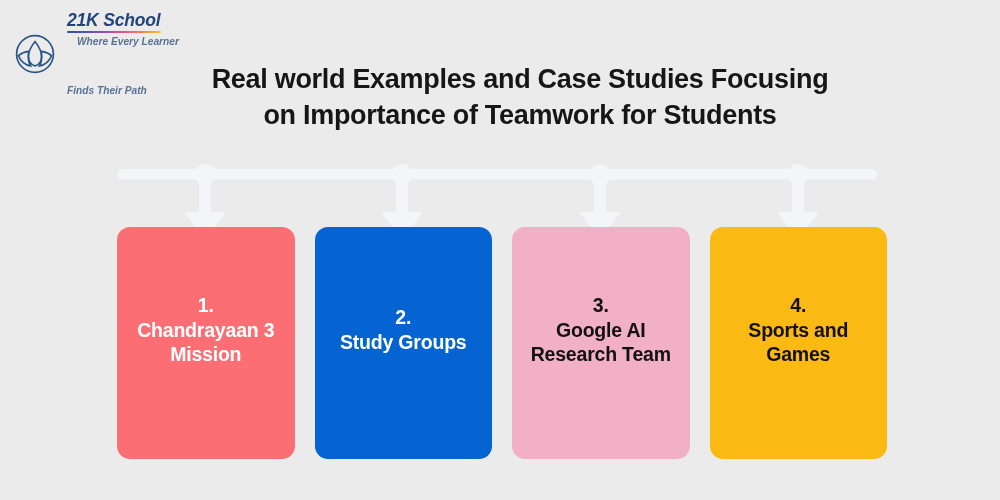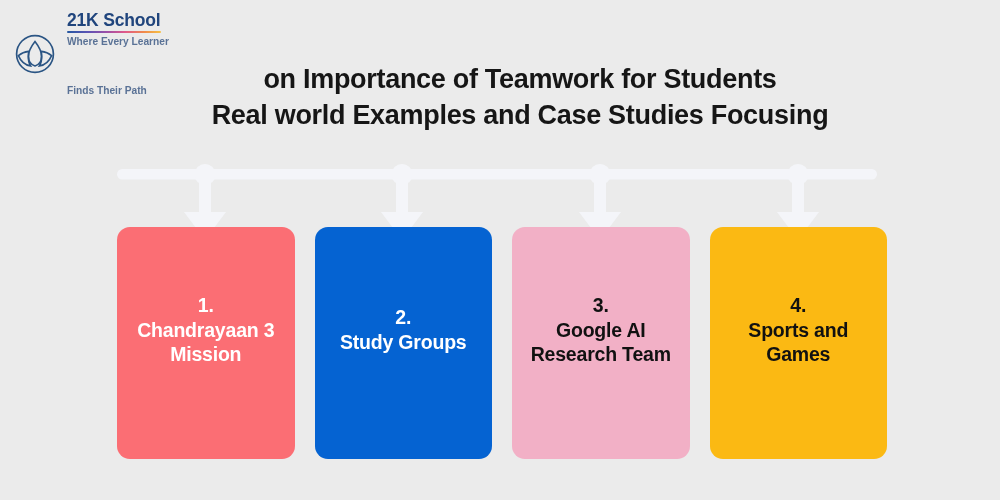--- a/index.html
+++ b/index.html
@@ -16,20 +16,21 @@
   }
 
   
   .logo {
     position: absolute;
     left: 12px;
     top: 10px;
     display: flex;
     align-items: center;
     gap: 9px;
+    font-style: italic;
   }
   .logo-mark {
     width: 46px;
     height: 46px;
     flex: 0 0 46px;
   }
   .logo-text-block {
     display: flex;
     flex-direction: column;
     justify-content: center;
@@ -127,28 +128,28 @@
     <svg viewBox="0 0 46 46" width="46" height="46" aria-hidden="true">
       <circle cx="23" cy="23" r="18.4" fill="none" stroke="#2b5584" stroke-width="1.7"></circle>
       <path d="M23 10.5 C27.6 16.4 29.6 21.2 29.6 25.4 C29.6 30.2 26.6 33.6 23 34.9 C19.4 33.6 16.4 30.2 16.4 25.4 C16.4 21.2 18.4 16.4 23 10.5 Z" fill="none" stroke="#2b5584" stroke-width="1.6"></path>
       <path d="M16.6 20.4 C12.6 20.8 9.2 22.3 6.4 24.6 C8.8 30.3 13.1 34.1 18.6 34.9 C16.9 32.3 16.2 29.2 16.4 25.4 Z" fill="none" stroke="#2b5584" stroke-width="1.6"></path>
       <path d="M29.4 20.4 C33.4 20.8 36.8 22.3 39.6 24.6 C37.2 30.3 32.9 34.1 27.4 34.9 C29.1 32.3 29.8 29.2 29.6 25.4 Z" fill="none" stroke="#2b5584" stroke-width="1.6"></path>
     </svg>
   </span>
   <span class="logo-text-block">
     <span class="logo-name" style="color: rgb(32, 69, 125);">21K School</span>
     <span class="logo-rule"></span>
-    <span class="logo-tagline" style="color: rgb(90, 114, 150);">Where Every Learner</span>
+    <span class="logo-tagline" style="color: rgb(90, 114, 150); margin-left: 10px;">Where Every Learner</span>
     <span class="logo-tagline" style="color: rgb(90, 114, 150); margin-top: 37px;">Finds Their Path</span>
   </span>
 </div>
 
 <div class="title" style="color: rgb(22, 22, 22);">
+  <div>Real world Examples and Case Studies Focusing</div>
   <div>on Importance of Teamwork for Students</div>
-  <div>Real world Examples and Case Studies Focusing</div>
 </div>
 
 <svg class="flow" viewBox="0 0 1000 500">
 
   <rect x="117" y="169" width="760" height="10.5" rx="5.25" fill="#f4f5f9"></rect>
 
   <g>
     <circle cx="205" cy="174.5" r="10.5" fill="#f4f5f9"></circle>
     <path d="M199 174 H211 V212 H226 L205 240 L184 212 H199 Z" fill="#f4f5f9"></path>
   </g>

